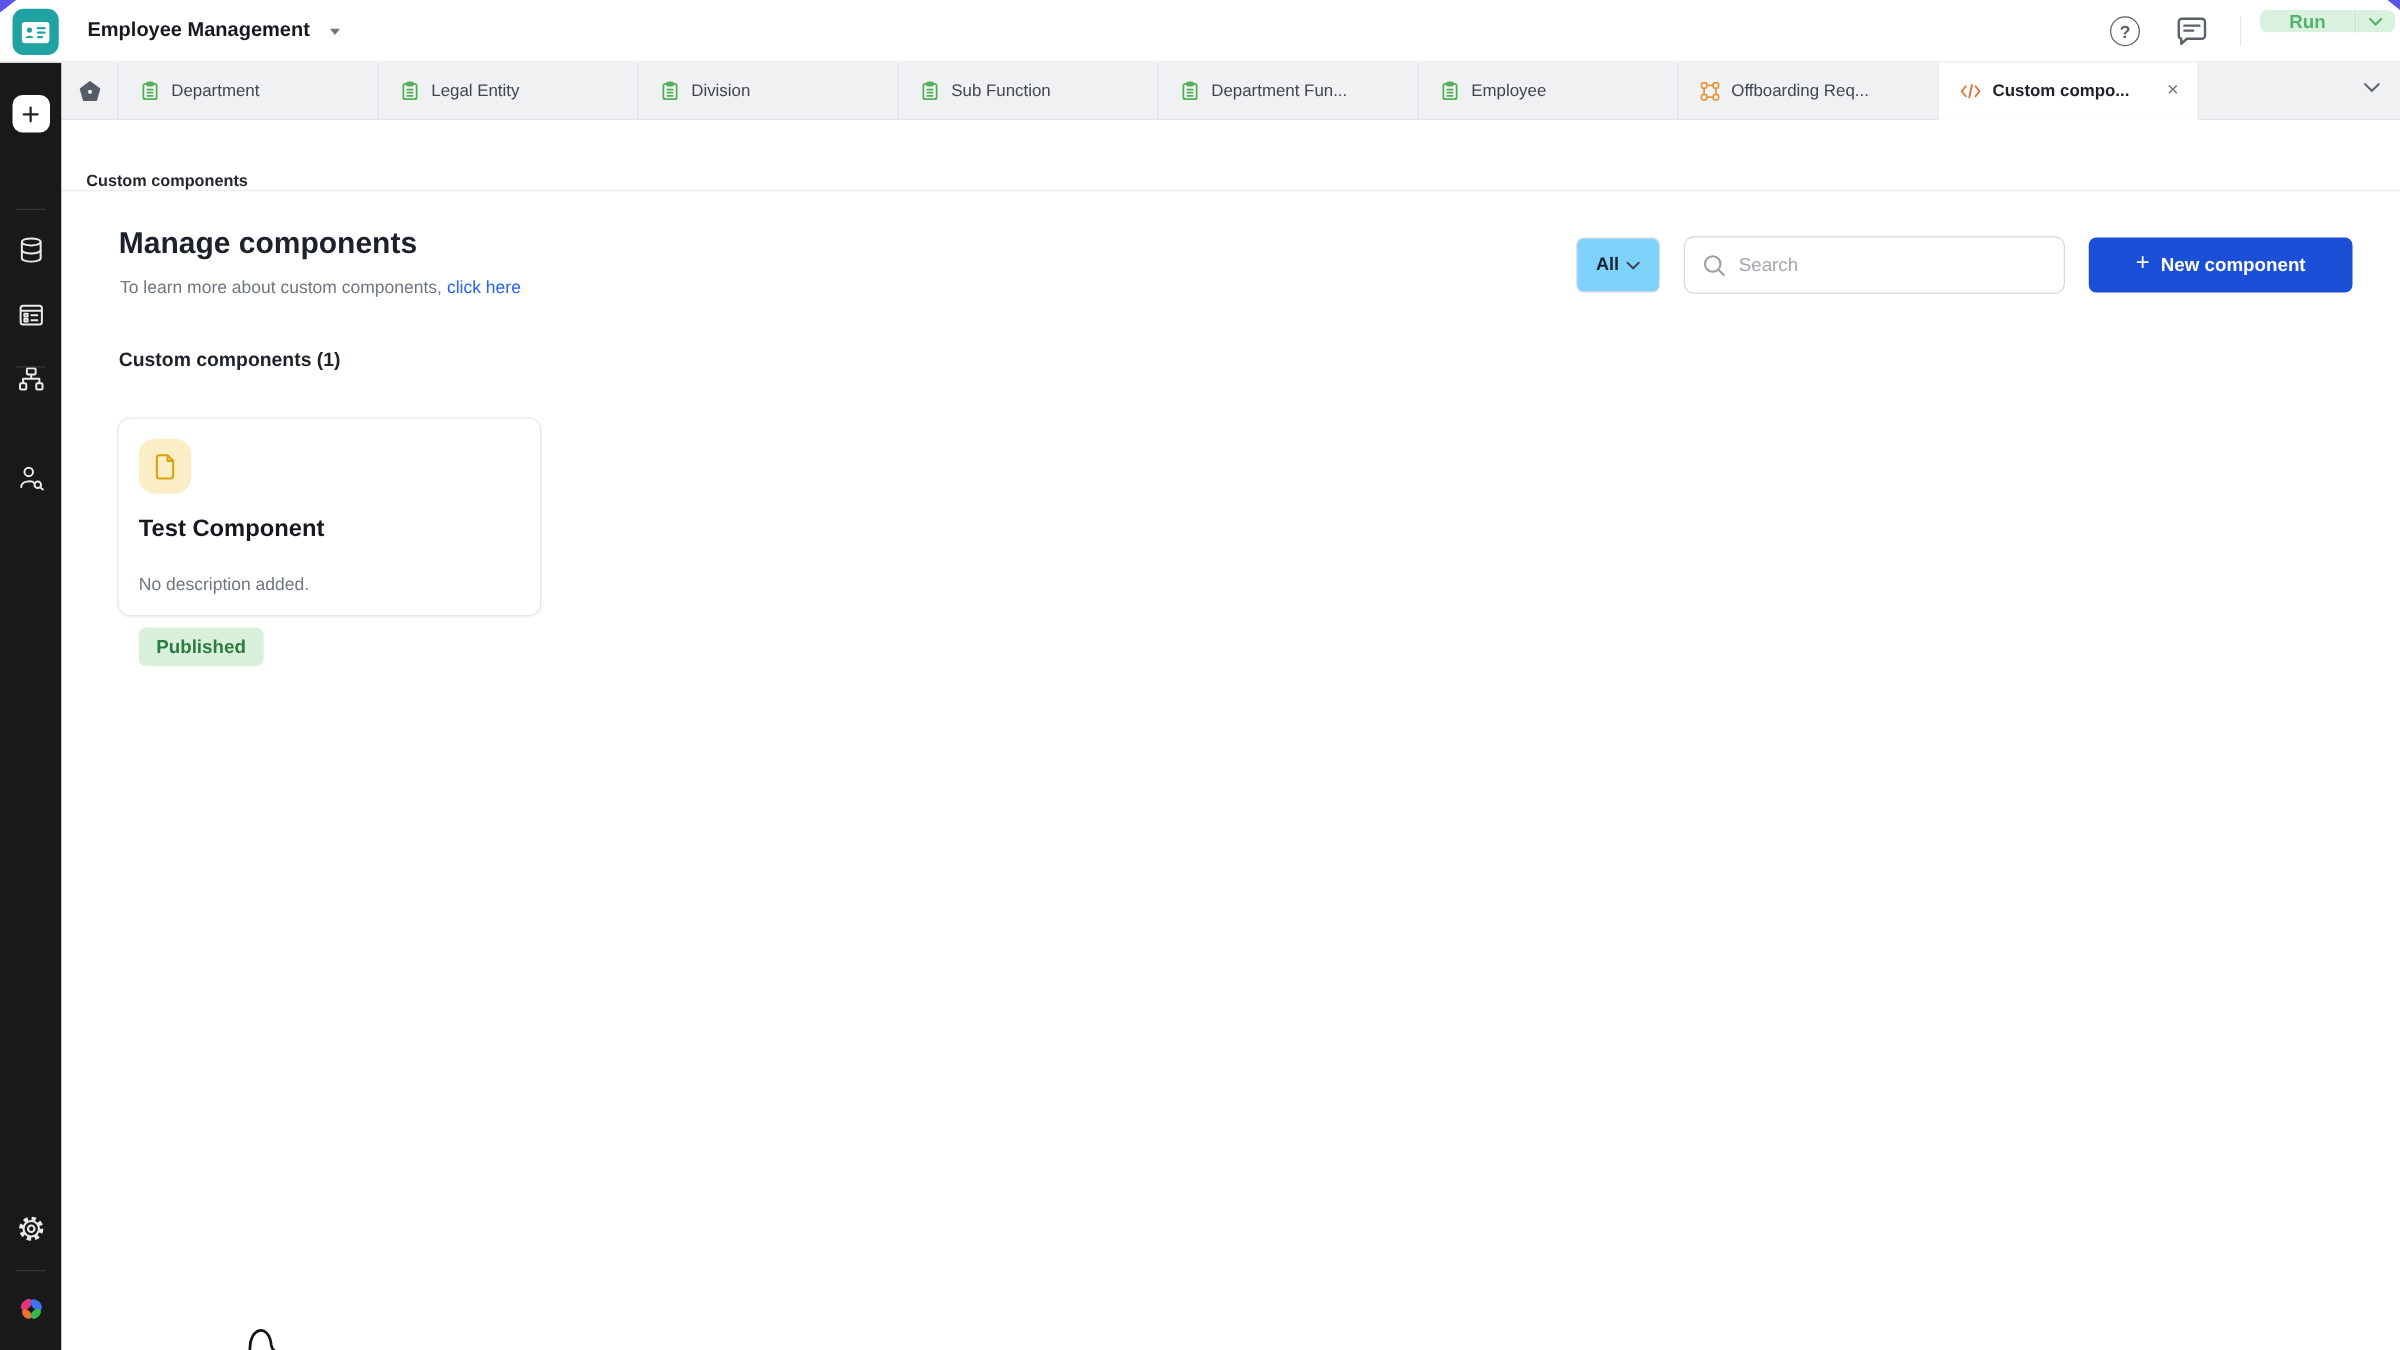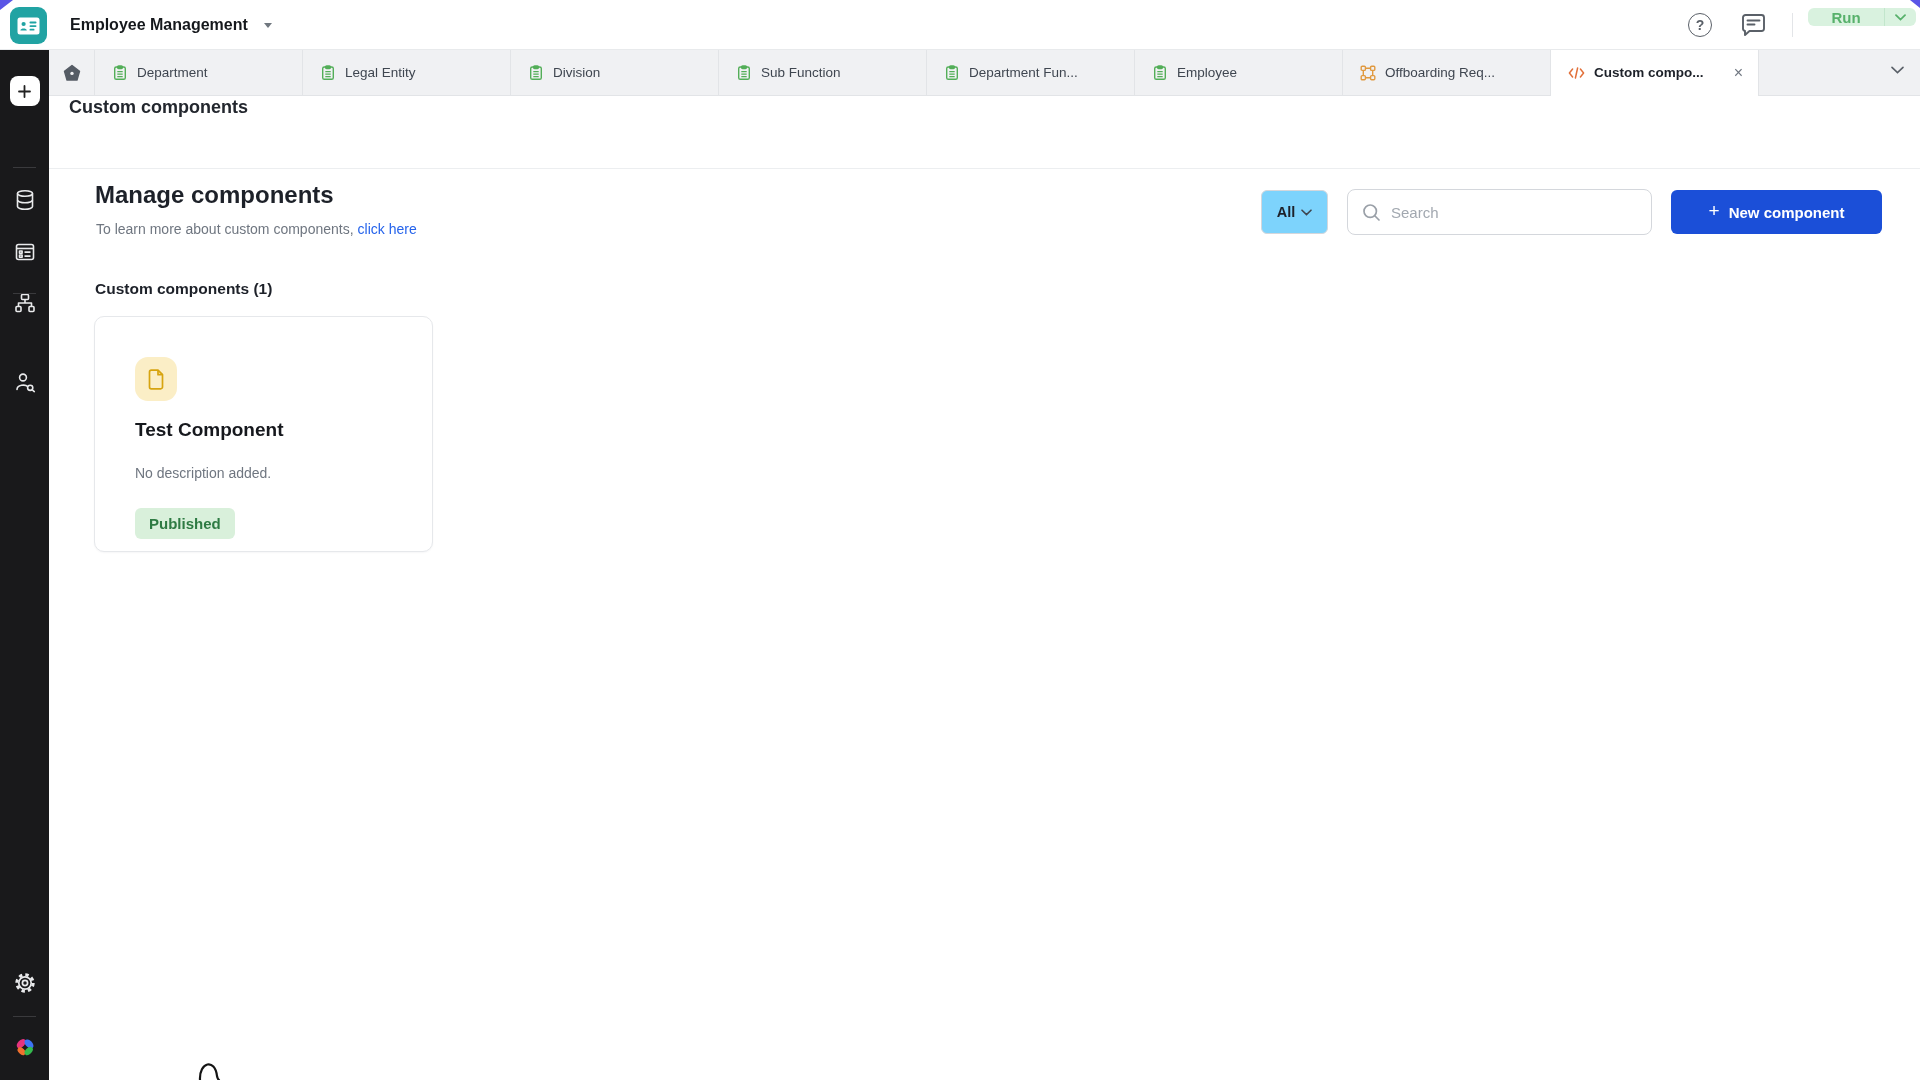--- a/index.html
+++ b/index.html
@@ -64,23 +64,23 @@
     color:#3f4650; cursor:pointer; position:relative; }
   .tab-label { white-space:nowrap; overflow:hidden; text-overflow:ellipsis; }
   .tab.active { background:#fff; font-weight:700; color:#1d2129; }
   .tab.active::after { content:""; position:absolute; left:0; right:0; bottom:-1px;
     height:1px; background:#fff; }
   .tab-close { margin-left:auto; color:#6f7680; font-size:16px; line-height:1;
     padding:2px 3px; cursor:pointer; font-weight:400; }
   .tabbar-chevron { position:absolute; right:16px; top:16px; cursor:pointer; }
 
   
-  .content-header { position:absolute; left:49px; top:97px; width:1871px; height:72px;
-    background:#fff; border-bottom:1px solid #eceef0; display:flex; align-items:flex-start;
-    padding-left:20px; font-size:18px; font-weight:700; color:#23272e; z-index:7; }
+  .content-header { position:absolute; left:49px; top:97px; width:1871px; height:56px;
+    background:#fff; border-bottom:1px solid #eceef0; display:flex; align-items:flex-end;
+    padding-left:20px; font-size:13px; font-weight:700; color:#23272e; z-index:7; }
 
   .manage-heading { position:absolute; left:95px; top:181px; font-size:24px;
     font-weight:700; color:#1d2129; }
   .manage-subtitle { position:absolute; left:96px; top:221px; font-size:14px; color:#6f7680; }
   .manage-subtitle a { color:#2563eb; text-decoration:none; font-weight:500; margin-left:4px; cursor:pointer; }
 
   .filter-dd { position:absolute; left:1261px; top:190px; width:67px; height:44px;
     border:1px solid #d4d7dc; border-radius:6px; background:#7dd3fc; display:flex;
     align-items:center; justify-content:center; gap:6px; font-size:14.5px;
     font-weight:600; color:#1d2129; cursor:pointer; }
@@ -92,23 +92,23 @@
   .search-box input::placeholder { color:#a2a8b0; }
   .new-btn { position:absolute; left:1671px; top:190px; width:211px; height:44px;
     background:#1b4fd8; border:none; border-radius:6px; color:#fff; font-size:15px;
     font-weight:700; font-family:"Liberation Sans", sans-serif; display:flex;
     align-items:center; justify-content:center; gap:9px; cursor:pointer; }
   .new-btn .plus { font-size:19px; font-weight:400; margin-top:-2px; }
 
   .list-heading { position:absolute; left:95px; top:280px; font-size:15.5px;
     font-weight:700; color:#1d2129; }
 
-  .card { position:absolute; left:94px; top:316px; width:339px; height:236px;
+  .card { position:absolute; left:94px; top:334px; width:339px; height:159px;
     background:#fff; border:1px solid #e6e8eb; border-radius:10px;
-    box-shadow:0 1px 2px rgba(16,24,40,.04); padding:40px; cursor:pointer; }
+    box-shadow:0 1px 2px rgba(16,24,40,.04); padding:16px; cursor:pointer; }
   .card-icon { width:42px; height:44px; background:#fbeec6; border-radius:13px;
     display:flex; align-items:center; justify-content:center; }
   .card-title { margin-top:18px; font-size:19px; font-weight:700; color:#16181d; }
   .card-desc { margin-top:24px; font-size:14px; color:#6f7680; }
   .badge { display:inline-block; margin-top:27px; padding:7px 14px;
     background:#d9f0db; color:#2e7b43; font-size:15px; font-weight:600;
     border-radius:6px; }
 
   .ink-annotation { position:absolute; left:196px; top:1056px; z-index:60; }
 </style>

